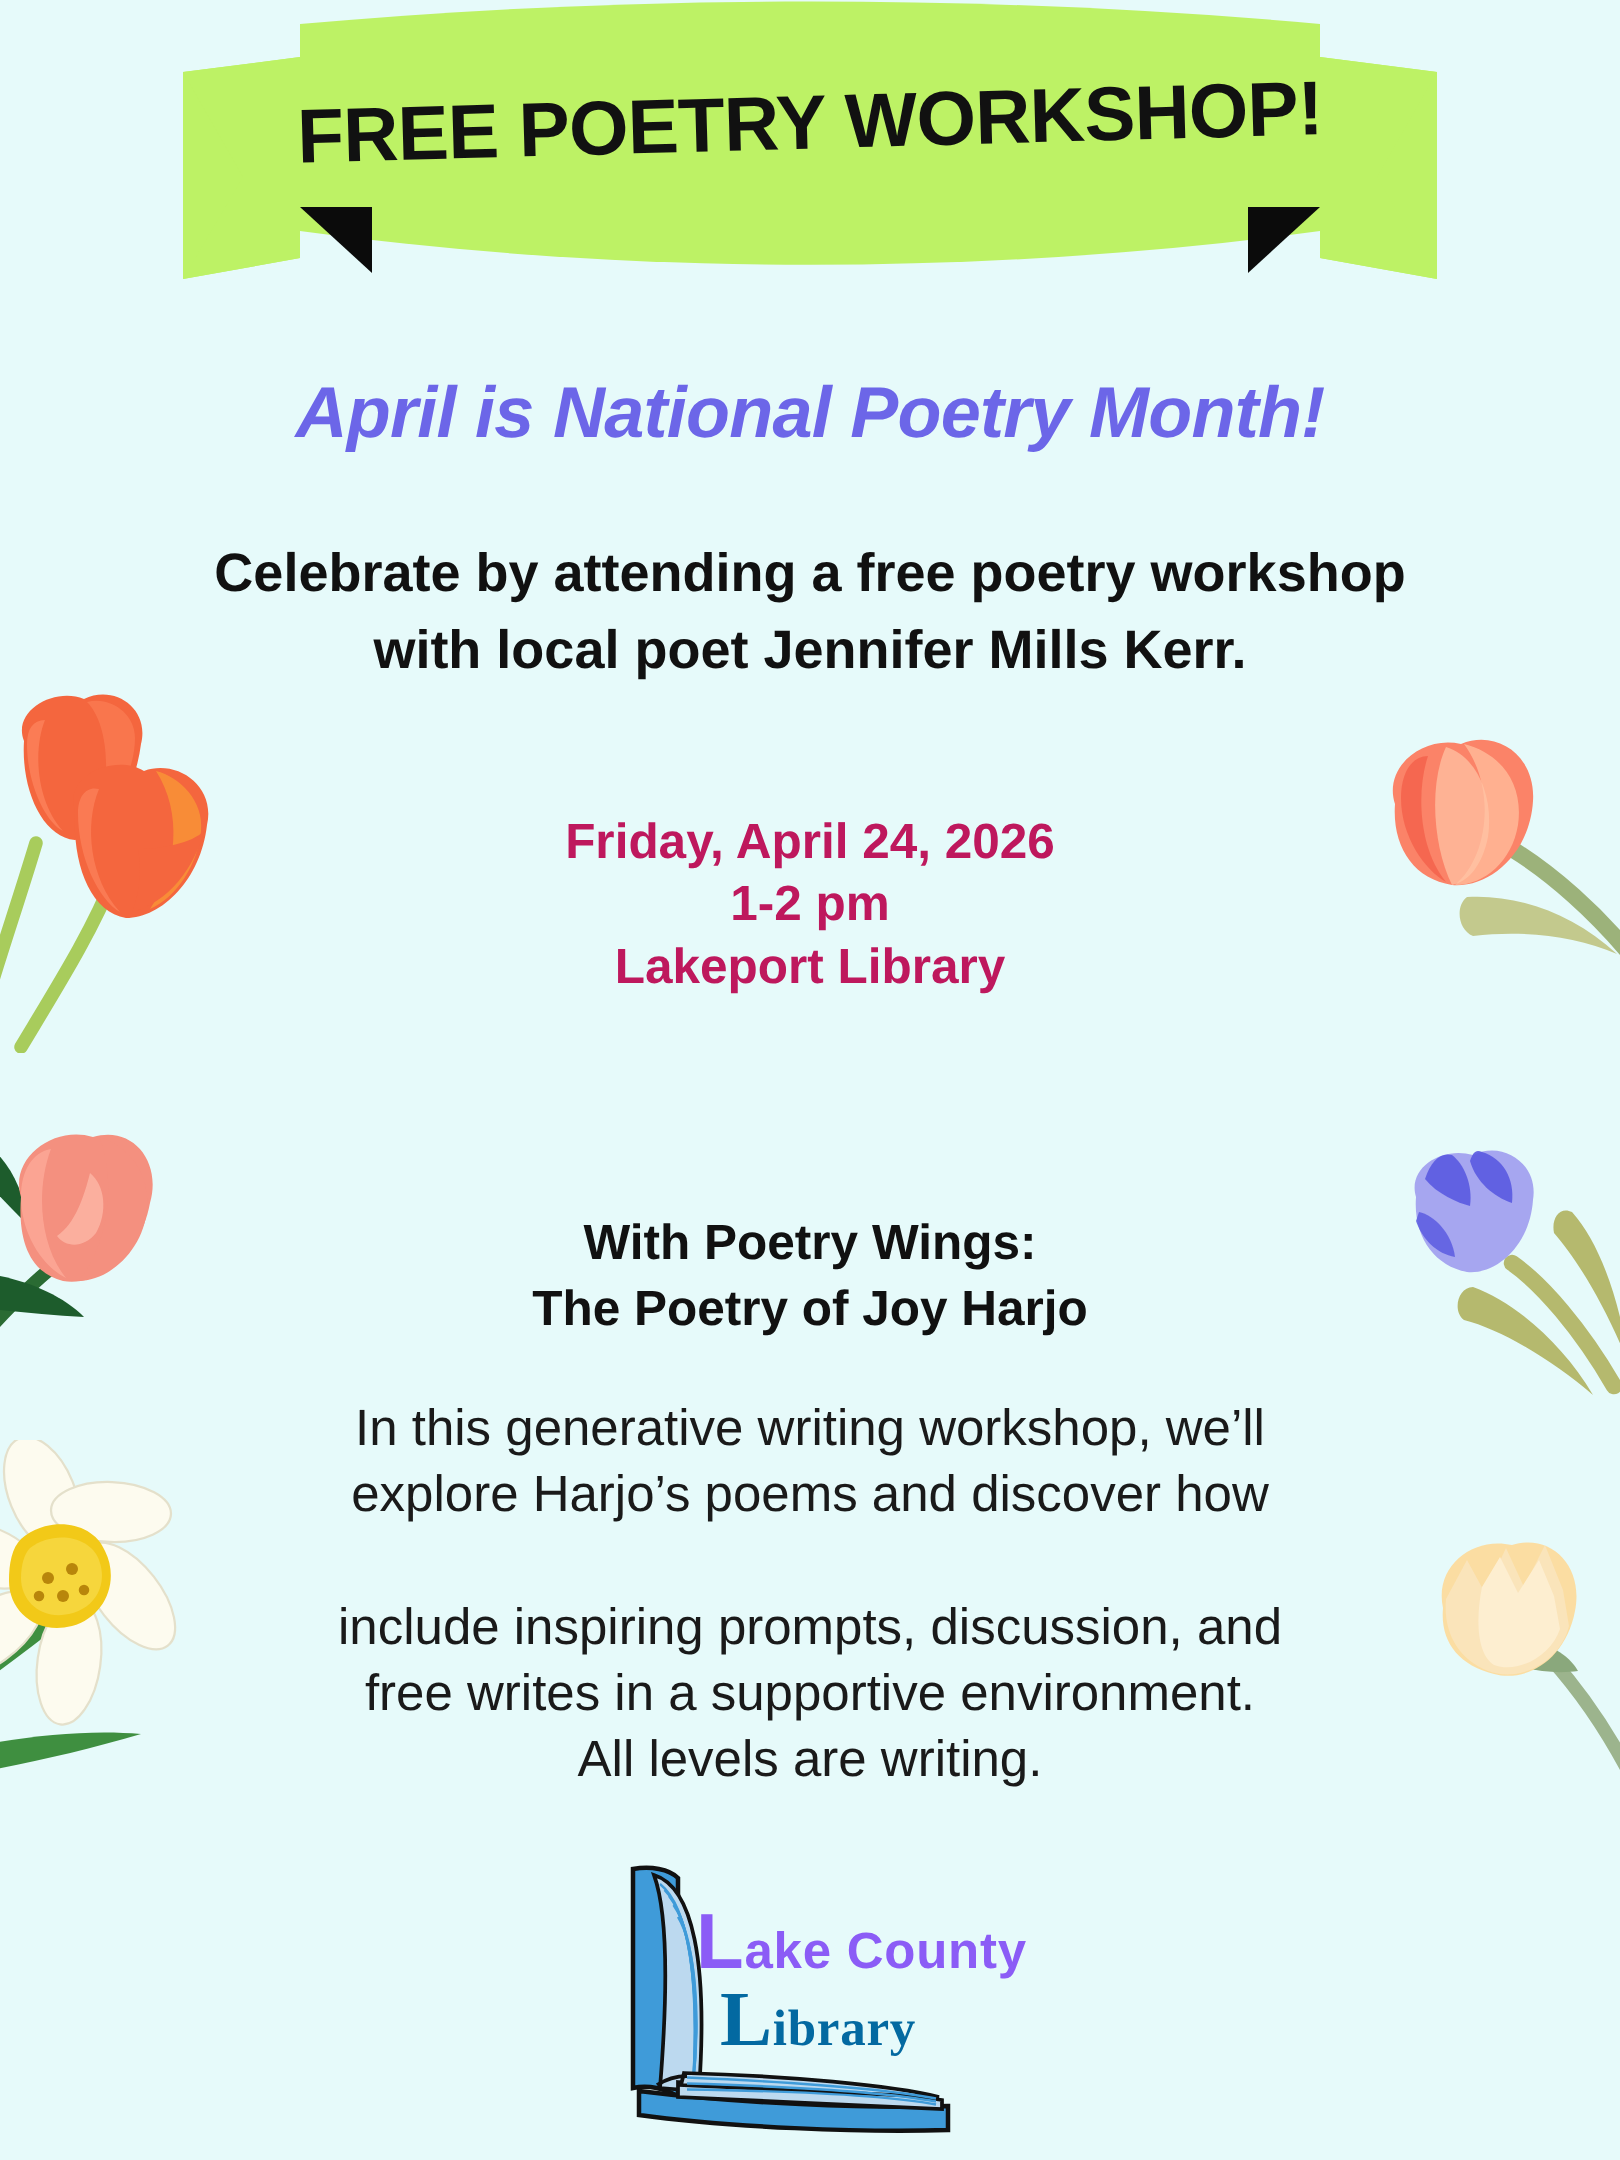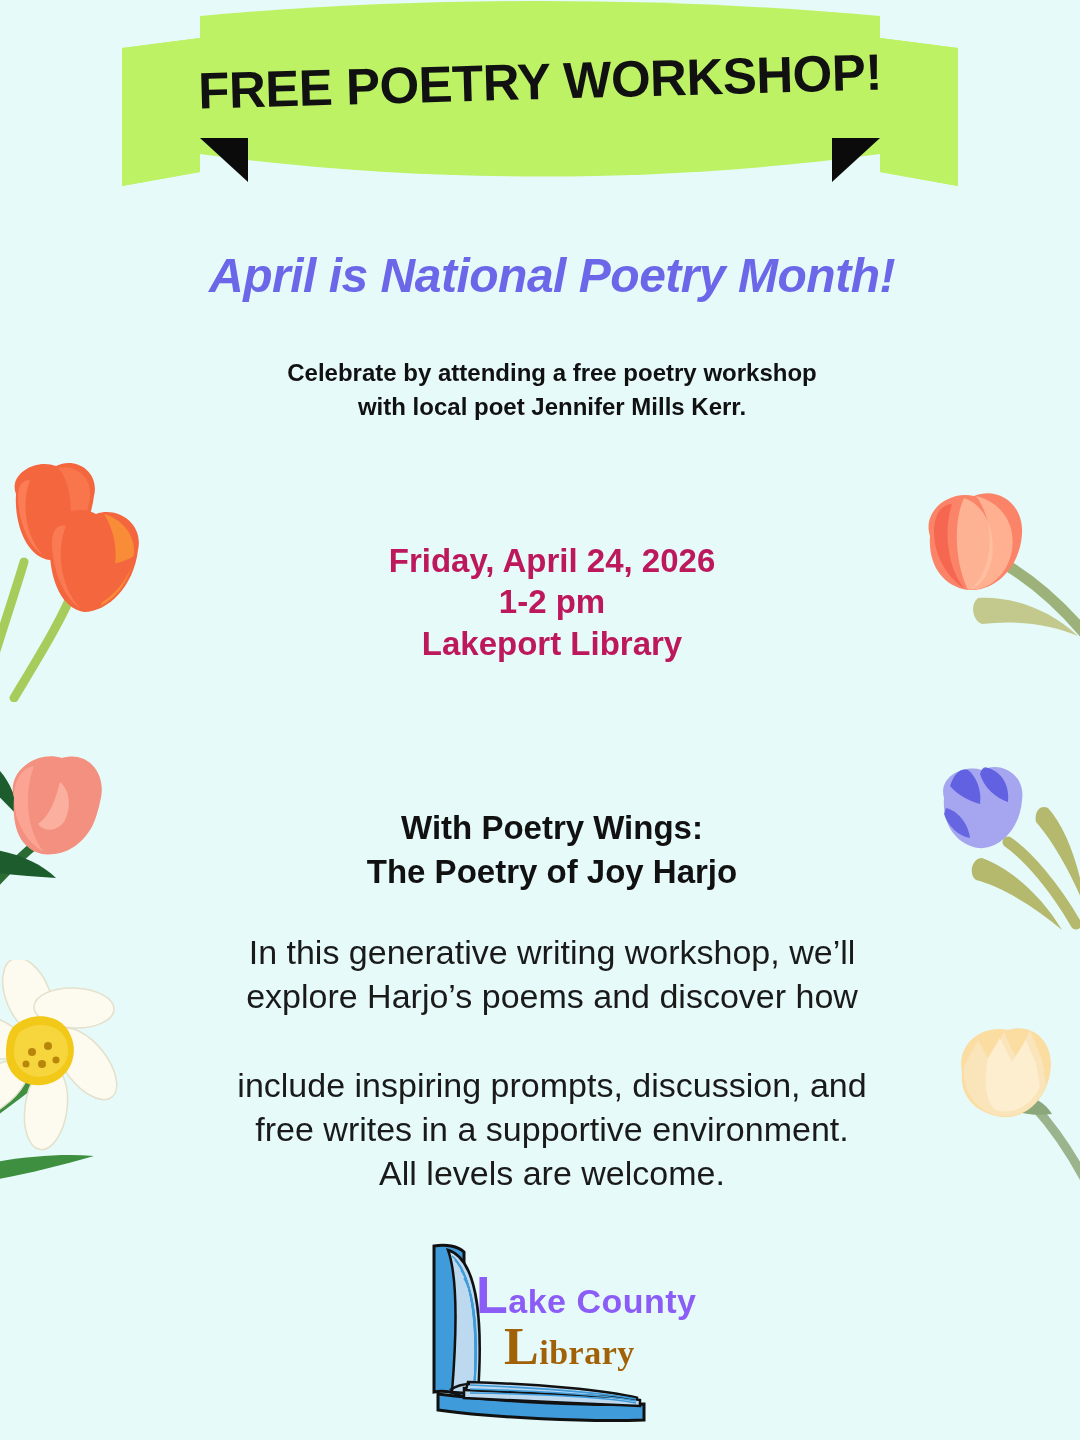--- a/index.html
+++ b/index.html
@@ -55,21 +55,21 @@
     font-weight: 900;
     letter-spacing: -0.5px;
     color: #111111;
     transform: rotate(-1.6deg);
     font-family: "Liberation Sans", sans-serif;
   }
 
   
   #content {
     position: absolute;
-    left: 12px;
+    left: 0;
     top: 0;
     width: 876px;
     height: 1440px;
   }
 
   #month-headline {
     position: absolute;
     top: 248px;
     left: 0;
     width: 1080px;
@@ -80,21 +80,21 @@
     color: #6c66e8;
     letter-spacing: -0.5px;
   }
 
   #invite-block {
     position: absolute;
     top: 356px;
     left: 50px;
     width: 980px;
     text-align: center;
-    font-size: 24px;
+    font-size: 36px;
     font-weight: bold;
     color: #111111;
     line-height: 1.42;
   }
 
   #event-block {
     position: absolute;
     top: 540px;
     left: 90px;
     width: 900px;
@@ -160,24 +160,23 @@
     white-space: nowrap;
   }
   #logo-text-lake .dropcap { font-size: 52px; line-height: 0; }
   #logo-text-library {
     position: absolute;
     left: 80px;
     top: 96px;
     font-family: "Liberation Serif", serif;
     font-weight: bold;
     font-size: 34px;
-    color: #a16207;
+    color: #0369a1;
     letter-spacing: 0.5px;
     white-space: nowrap;
-    margin-left: 12px;
   }
   #logo-text-library .dropcap { font-size: 52px; line-height: 0; }
 </style>
 </head>
 <body>
 
 <div id="poster">
 
   <div id="banner-wrap">
     <svg width="1080" height="200" viewBox="0 0 1080 200">
@@ -298,21 +297,21 @@
       <span>With Poetry Wings:</span><br>
       <span>The Poetry of Joy Harjo</span>
     </div>
 
     <div id="description">
       <span>In this generative writing workshop, we’ll</span><br>
       <span>explore Harjo’s poems and discover how</span><br>
       <br>
       <span>include inspiring prompts, discussion, and</span><br>
       <span>free writes in a supportive environment.</span><br>
-      <span>All levels are welcome.</span>
+      <span>All levels are writing.</span>
     </div>
 
     <div id="logo">
       <svg viewBox="0 0 280 195" width="280" height="195">
 
         <path d="M 22 8 C 34 6, 46 8, 52 14 L 52 160 C 44 154, 32 152, 22 154 Z" fill="#3f9bd9" stroke="#111" stroke-width="3"></path>
 
         <path d="M 36 12 C 62 20, 72 70, 66 156 L 40 154 C 46 80, 44 34, 36 12 Z" fill="#bcd9ef" stroke="#111" stroke-width="2.5"></path>
         <g stroke="#3f9bd9" stroke-width="1.6" fill="none">
           <path d="M 40 18 C 60 34, 66 86, 62 152"></path>

